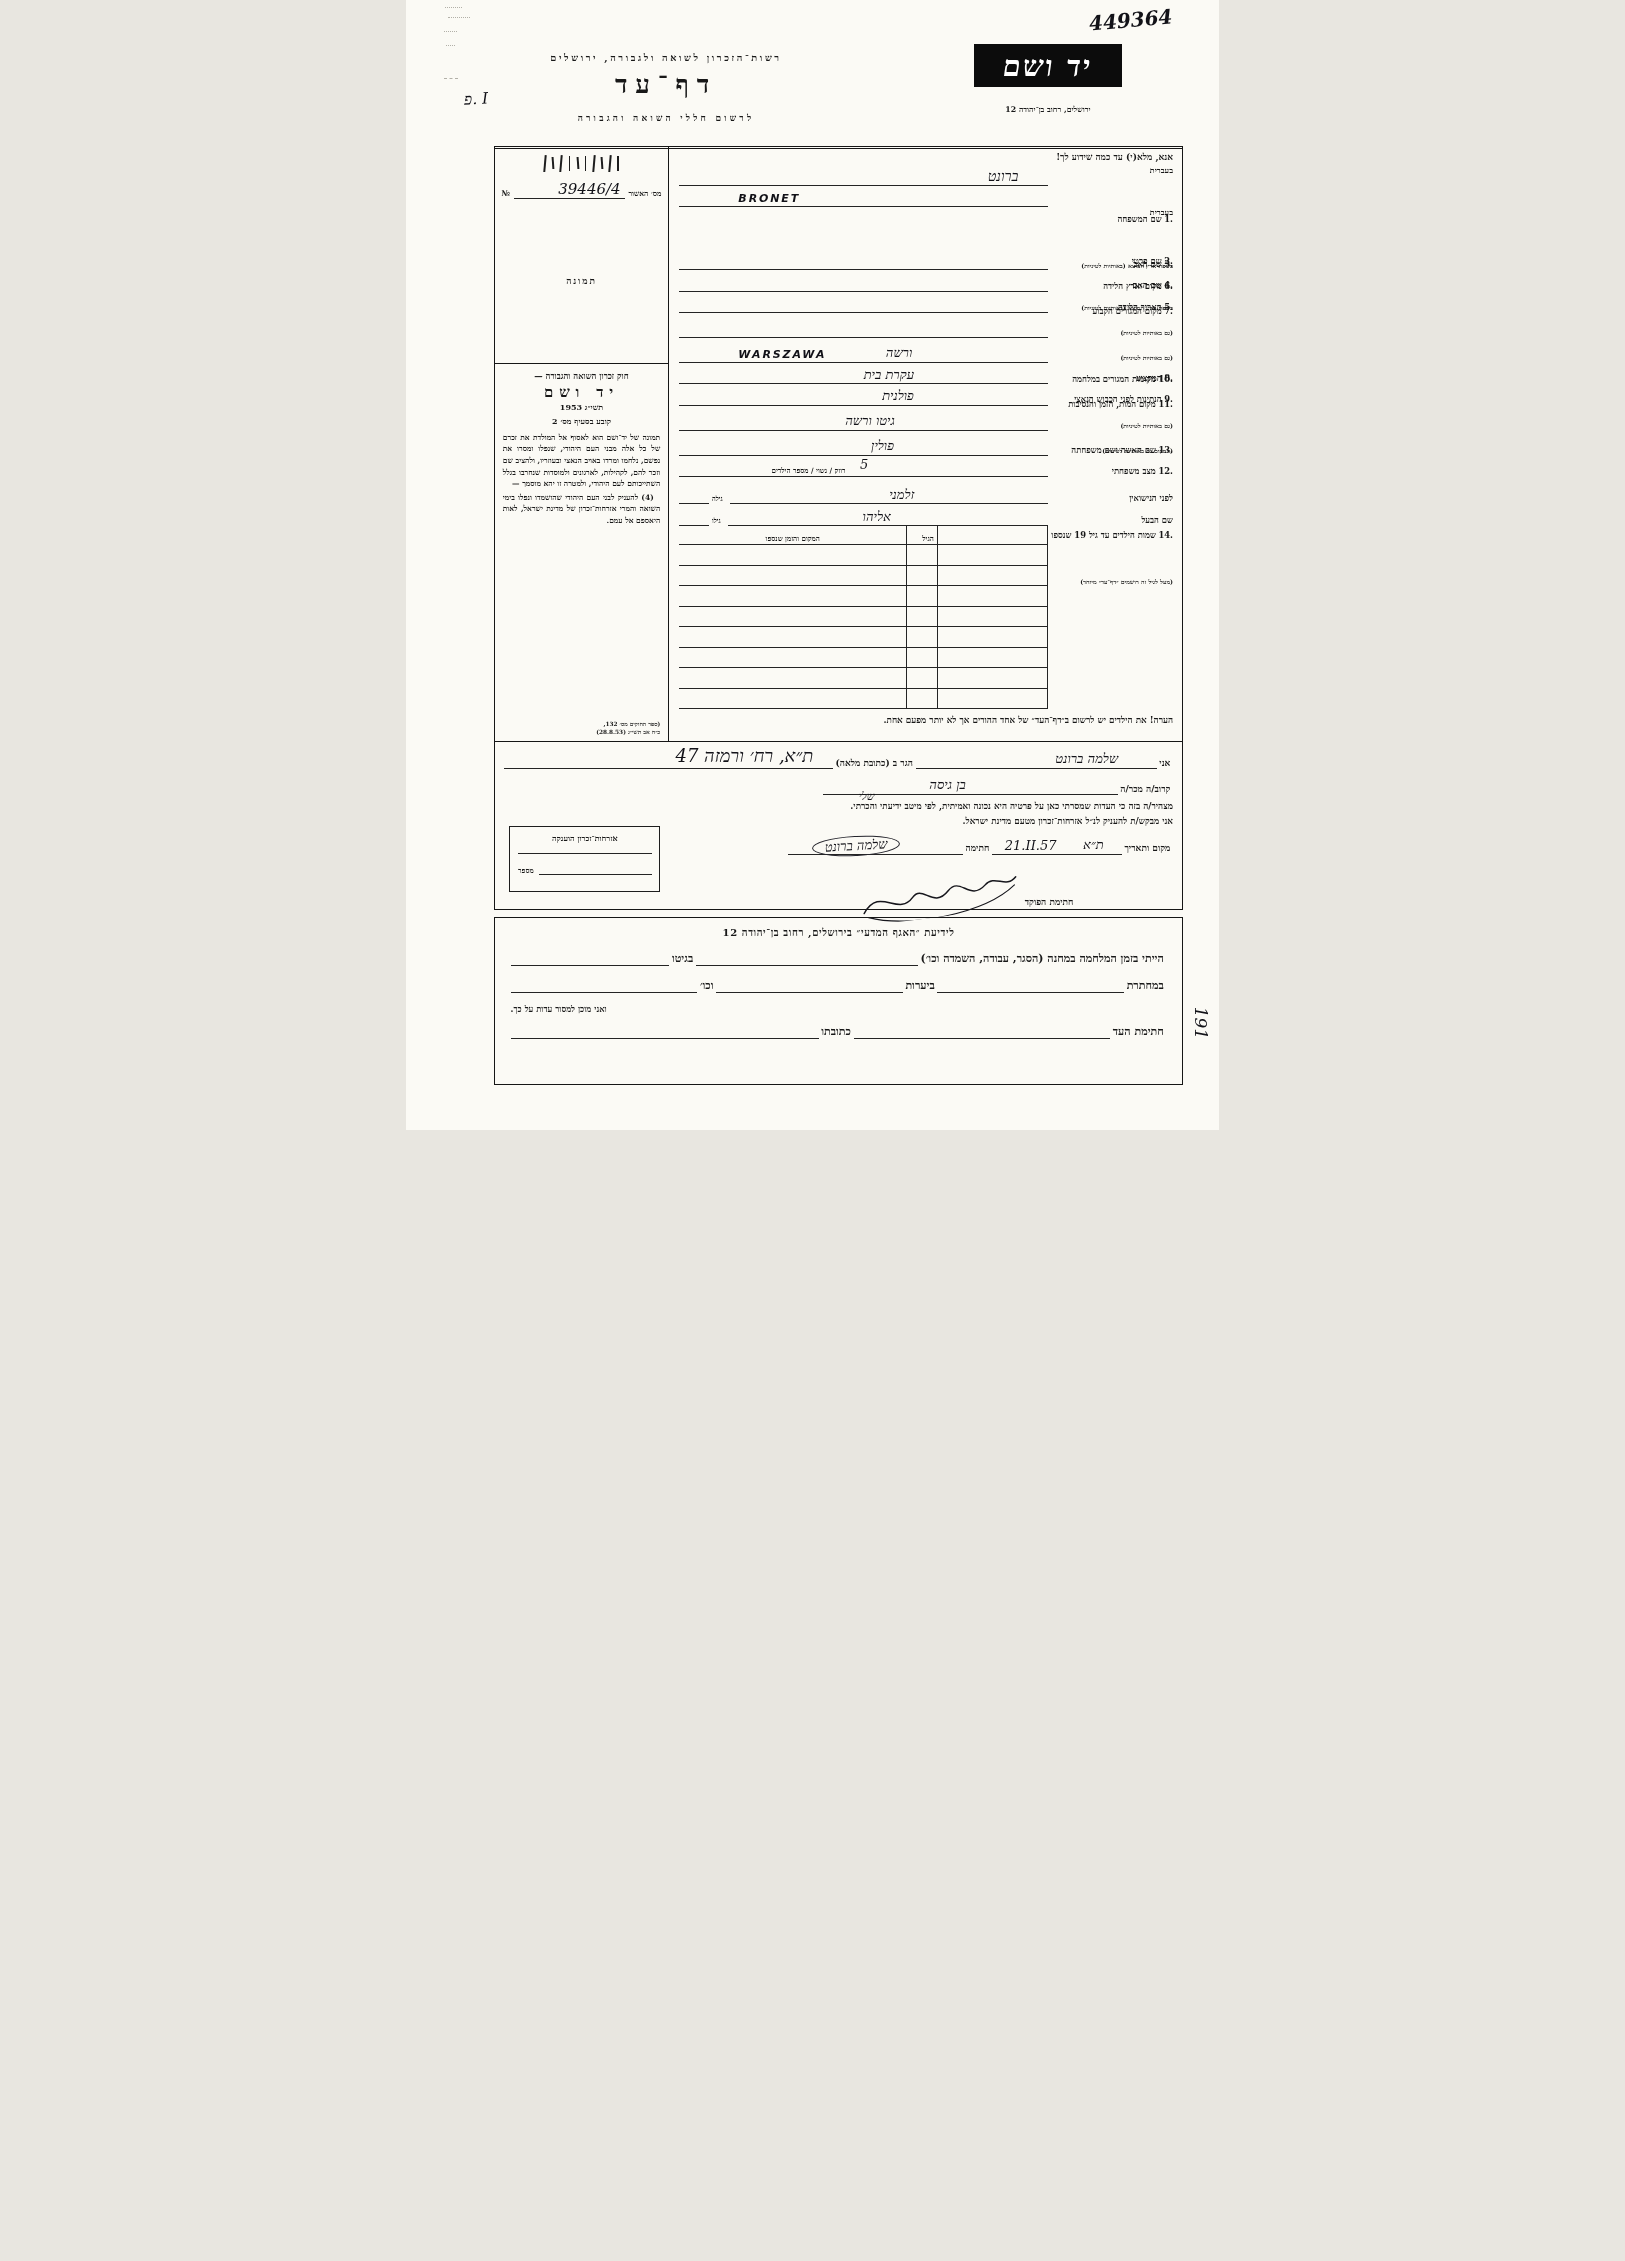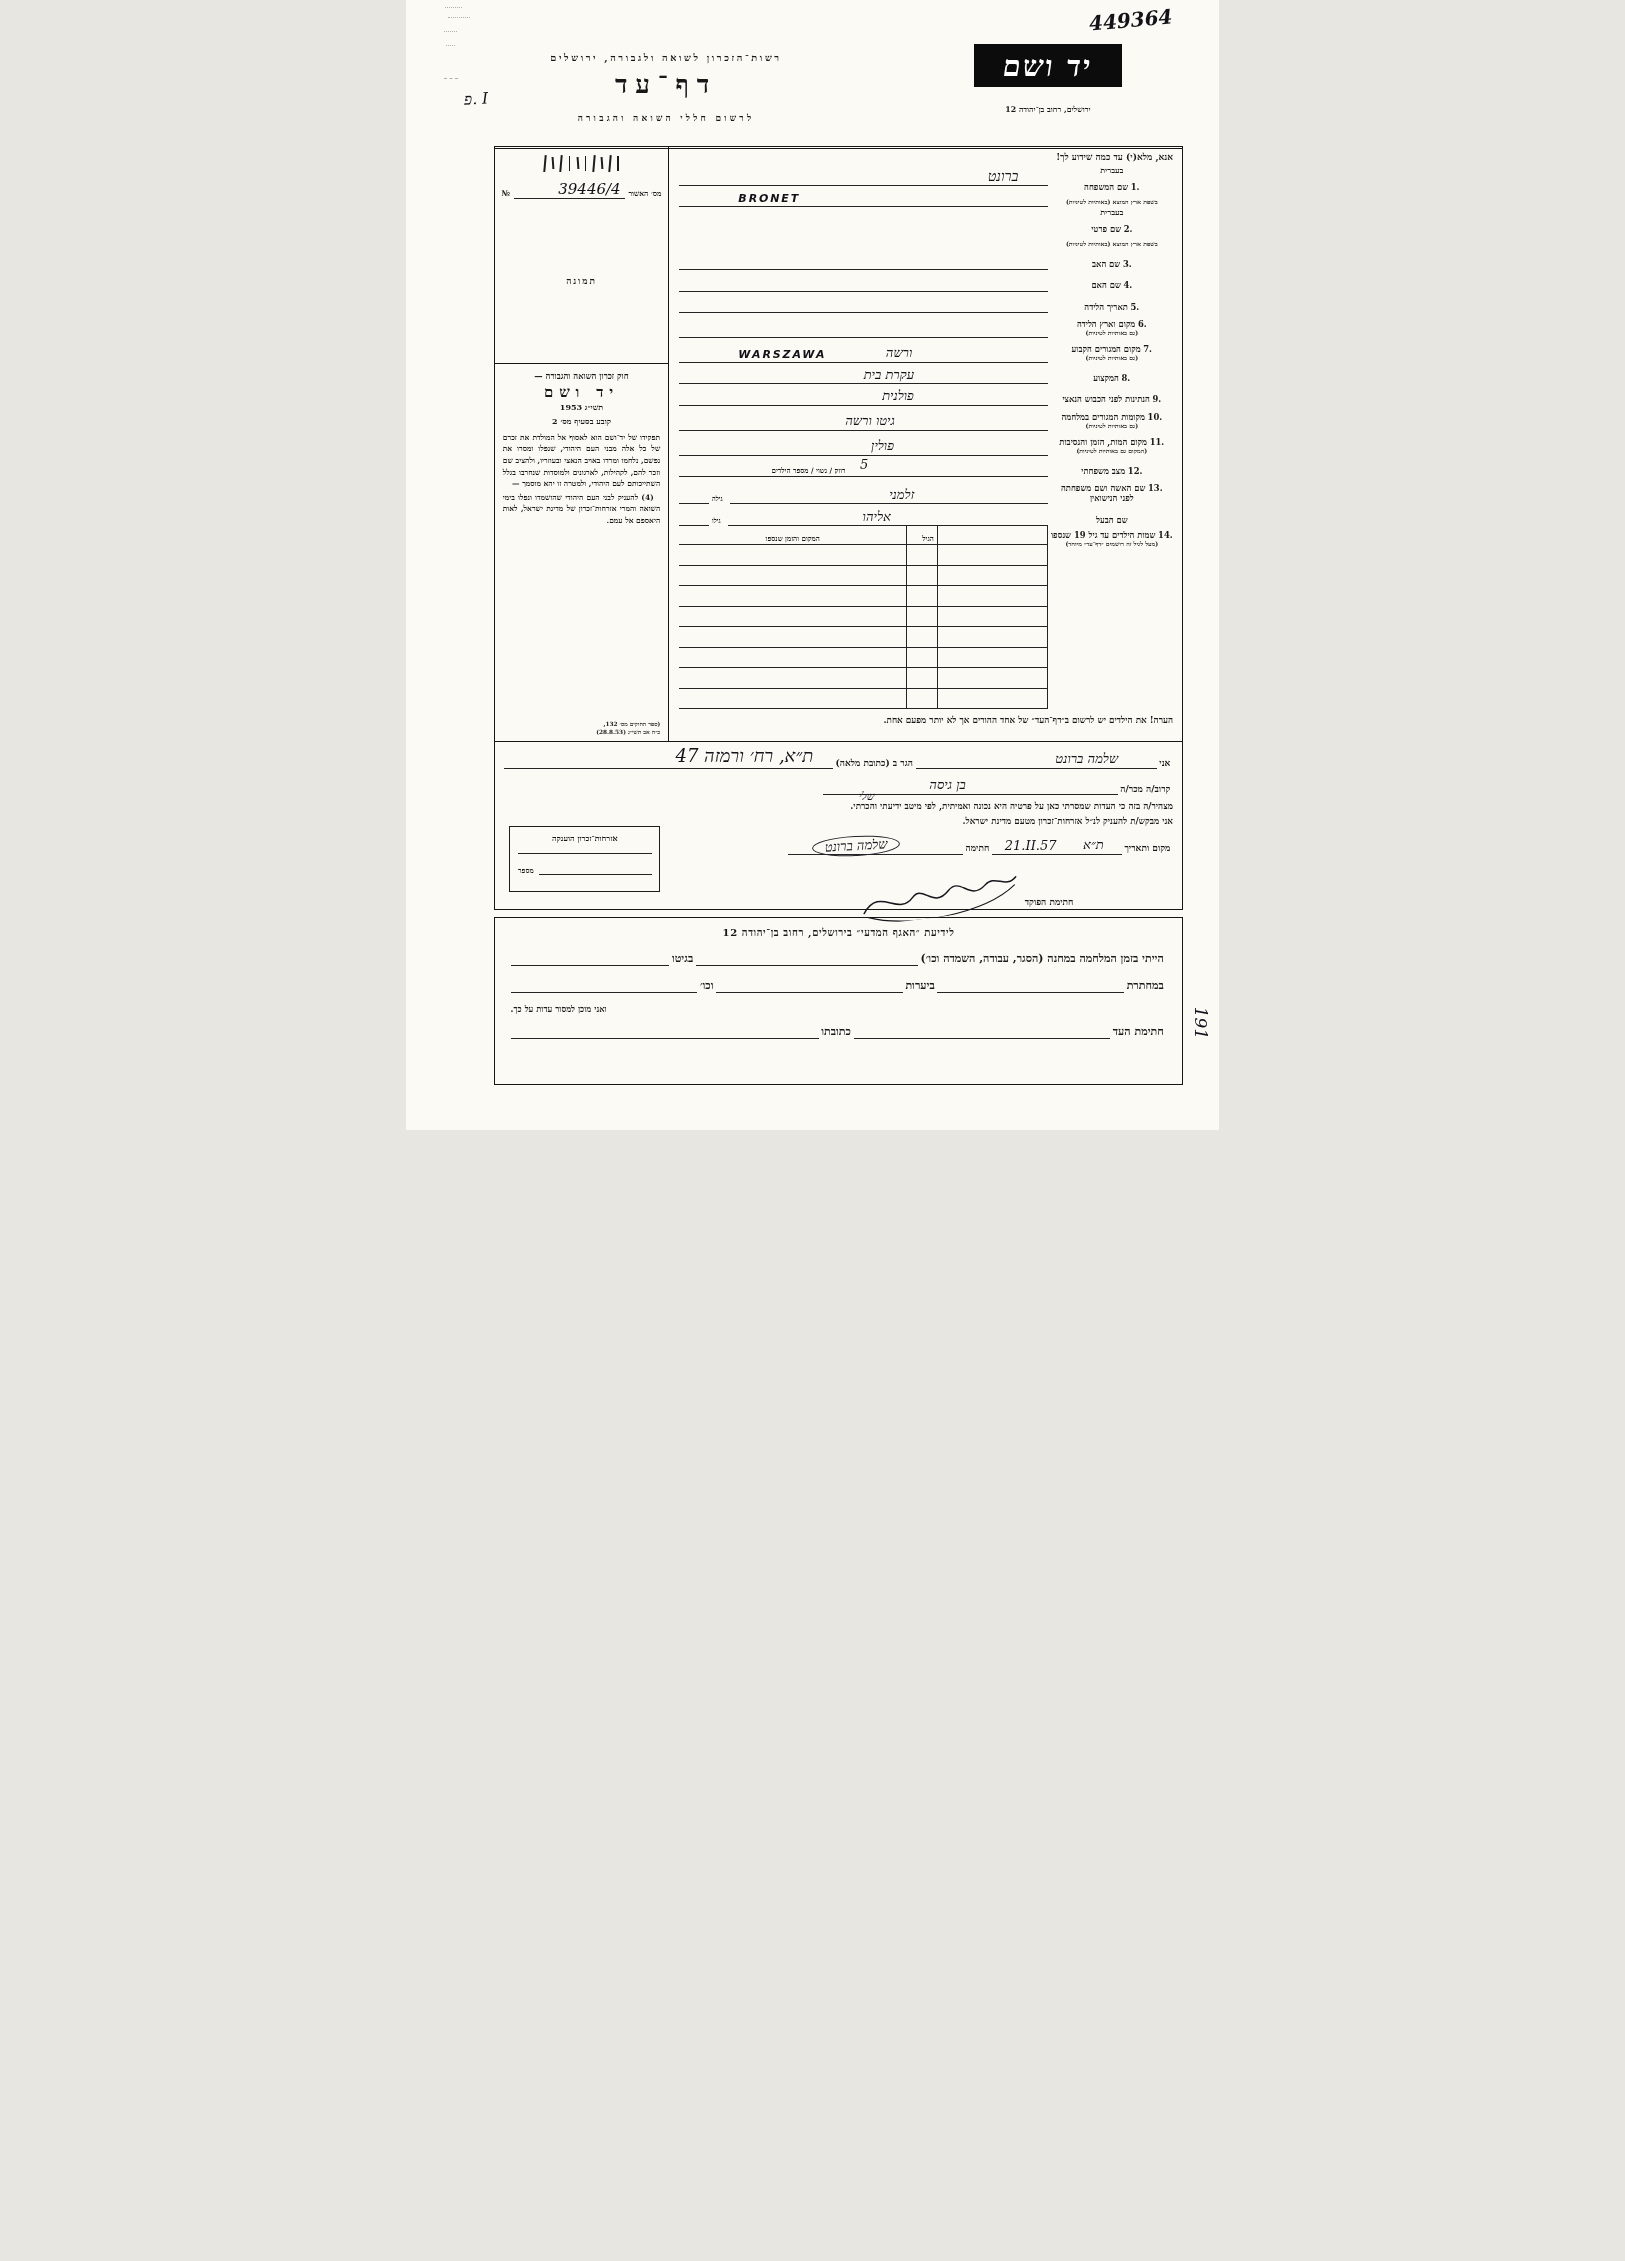--- a/index.html
+++ b/index.html
@@ -38,21 +38,21 @@
 
   
   .form-box { position:absolute; top:146px; left:88px; width:689px; min-height:764px; border:1.3px solid #161616; box-sizing:border-box; display:flex; flex-direction:column; }
   .form-box::before { content:""; position:absolute; top:1.3px; left:0; right:0; border-top:1px solid #161616; }
   .form-main { flex:1; display:flex; direction:rtl; }
 
   .fields-col { flex:1; direction:rtl; padding-bottom:2.6px; }
   .instruction { text-align:right; font-weight:bold; font-size:9px; padding:5.2px 9px 2.6px; }
 
   .frow { display:flex; direction:rtl; }
-  .flabel { width:134px; box-sizing:border-box; padding:0 9px 1.3px 2.6px; font-weight:bold; font-size:8.4px; line-height:1.2; display:flex; flex-direction:column; justify-content:flex-end; text-align:center; }
+  .flabel { width:134px; box-sizing:border-box; padding:0 9px 1.3px 2.6px; font-weight:bold; font-size:8.4px; line-height:1.2; display:flex; flex-direction:column; justify-content:flex-end; text-align:right;gap:38px; }
   .f-no { direction:ltr; unicode-bidi:embed; display:inline-block; margin-left:2.6px; }
   .f-sub { font-size:6.2px; font-weight:bold; }
   .f-heb { font-size:8px; font-weight:bold; }
   .flines { flex:1; display:flex; flex-direction:column; justify-content:flex-end; }
   .fline { position:relative; height:19.5px; border-bottom:1px solid #242424; margin-left:10.4px; }
   .fline .hw { position:absolute; bottom:0.6px; font-size:13px; }
   .h2 { height:42px; }
   .h2 .flabel { justify-content:space-between; padding-top:1.3px; }
   .h1 { height:21.4px; }
   .hs { height:25px; }
@@ -389,21 +389,21 @@
           <span class="ap-no">№</span>
         </div>
         <div class="photo">
           <span>תמונה</span>
         </div>
         <div class="law">
           <div class="law-title">חוק זכרון השואה והגבורה —</div>
           <div class="law-name">יד ושם</div>
           <div class="law-year">תשי״ג 1953</div>
           <div class="law-sec">קובע בסעיף מס׳ 2</div>
-          <div class="law-par">תפקידו של יד־ושם הוא לאסוף אל המולדת את זכרם של כל אלה מבני העם היהודי, שנפלו ומסרו את נפשם, נלחמו ומרדו באויב הנאצי ובעוזריו, ולהציב שם וזכר להם, לקהילות, לארגונים ולמוסדות שנחרבו בגלל השתייכותם לעם היהודי, ולמטרה זו יהא מוסמך —</div>
+          <div class="law-par">תמונה של יד־ושם הוא לאסוף אל המולדת את זכרם של כל אלה מבני העם היהודי, שנפלו ומסרו את נפשם, נלחמו ומרדו באויב הנאצי ובעוזריו, ולהציב שם וזכר להם, לקהילות, לארגונים ולמוסדות שנחרבו בגלל השתייכותם לעם היהודי, ולמטרה זו יהא מוסמך —</div>
           <div class="law-par2">(4) להעניק לבני העם היהודי שהושמדו ונפלו בימי השואה והמרי אזרחות־זכרון של מדינת ישראל, לאות היאספם אל עמם.</div>
           <div class="law-fn">
             <div>(ספר החוקים מס׳ 132,</div>
             <div>כ״ח אב תשי״ג (28.8.53)</div>
           </div>
         </div>
       </div>
     </div>
 
     <div class="decl">

